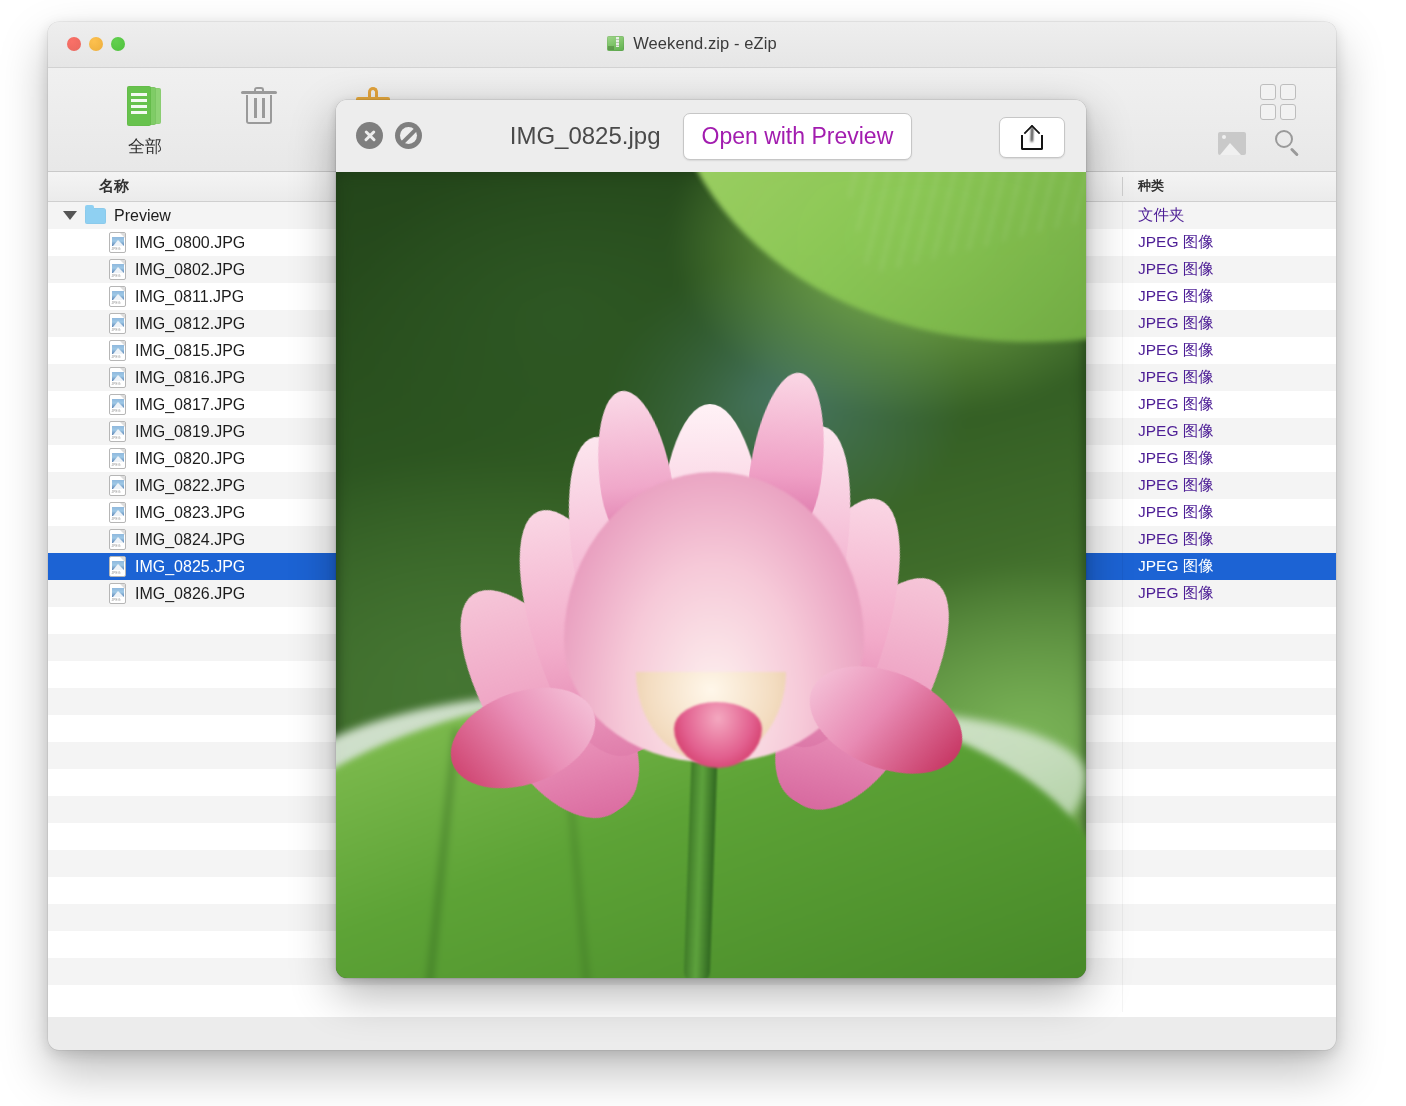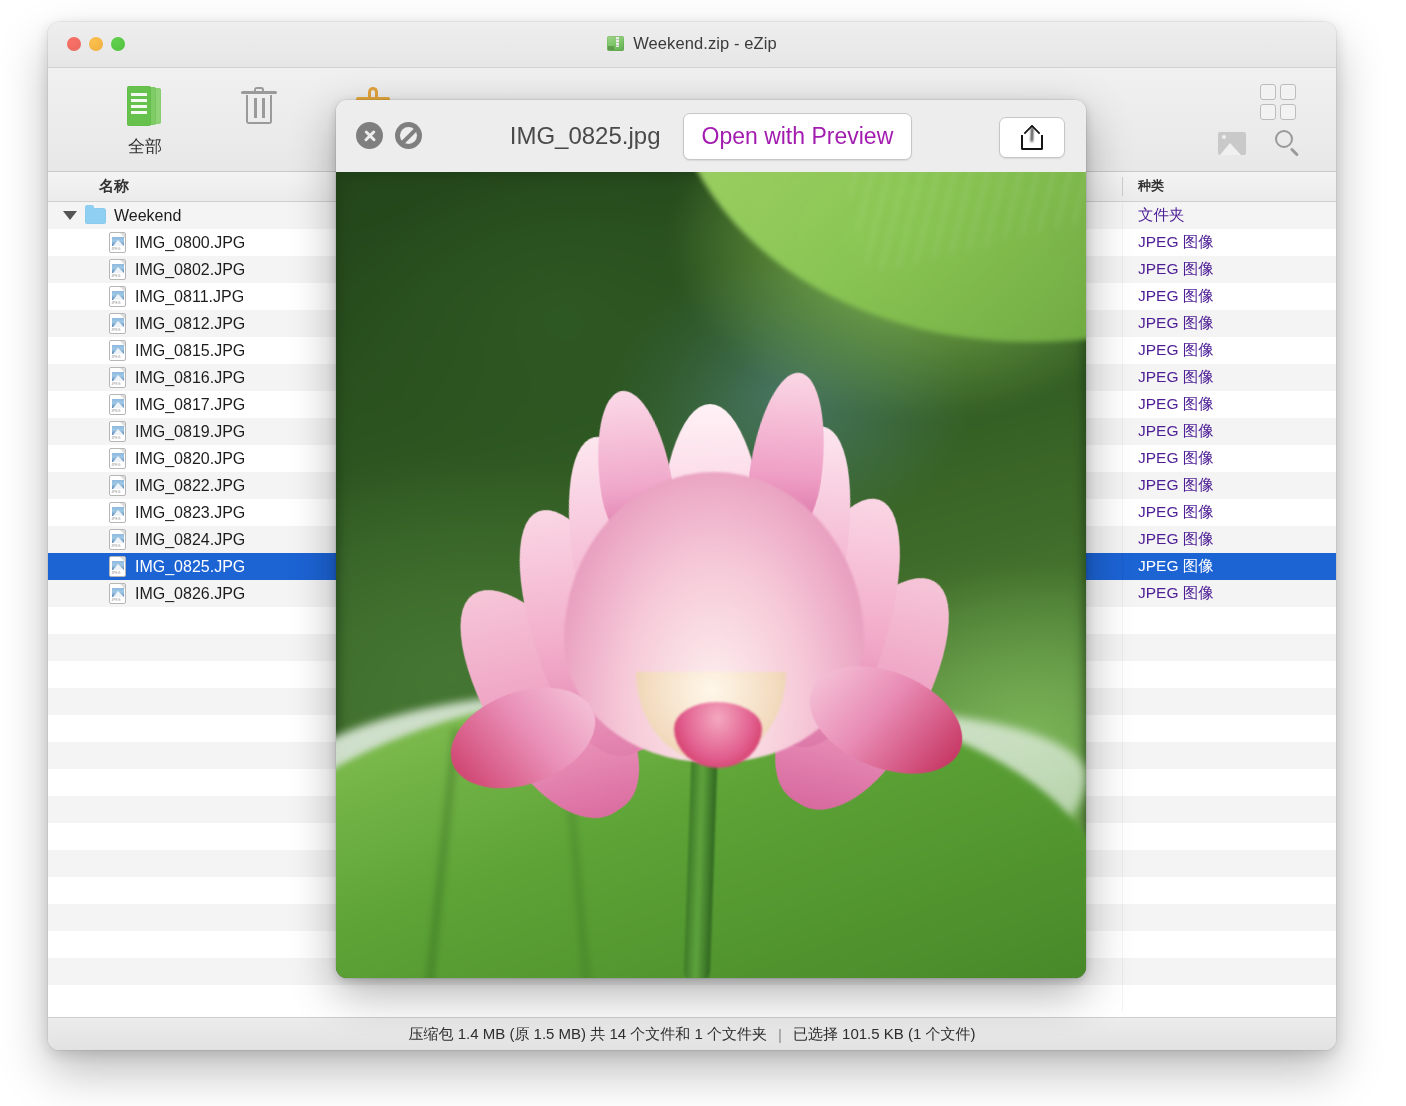--- a/index.html
+++ b/index.html
@@ -687,21 +687,21 @@
       <div class="col-name">名称</div>
       <div class="divider"></div>
       <div class="col-kind">种类</div>
     </div>
 
     <div class="list-body" id="list-body">
         <div class="row odd">
           <div class="kind-divider"></div>
           <div class="disclosure"></div>
           <div class="folder-icon"></div>
-          <span class="row-name">Weekend</span>
+          <span class="row-name">Preview</span>
           <span class="row-kind">文件夹</span>
         </div>
         <div class="row even">
           <div class="kind-divider"></div>
           <div class="jpg-icon">
             <div class="pic"></div>
             <div class="fold"></div>
             <div class="tag">JPEG</div>
           </div>
           <span class="row-name">IMG_0800.JPG</span>
@@ -877,25 +877,20 @@
           <div class="kind-divider"></div>
         </div>
         <div class="row odd">
           <div class="kind-divider"></div>
         </div>
         <div class="row even">
           <div class="kind-divider"></div>
         </div>
       </div>
 
-    <div class="statusbar">
-      <span class="txt">压缩包 1.4 MB (原 1.5 MB) 共 14 个文件和 1 个文件夹</span>
-      <span class="txt sep">|</span>
-      <span class="txt">已选择 101.5 KB (1 个文件)</span>
-    </div>
 
   </div>
 
   <div id="quicklook">
 
     <div class="ql-header">
       <div class="ql-left-icons">
         <div class="ql-circ ql-close"></div>
         <div class="ql-circ ql-noentry"></div>
       </div>

